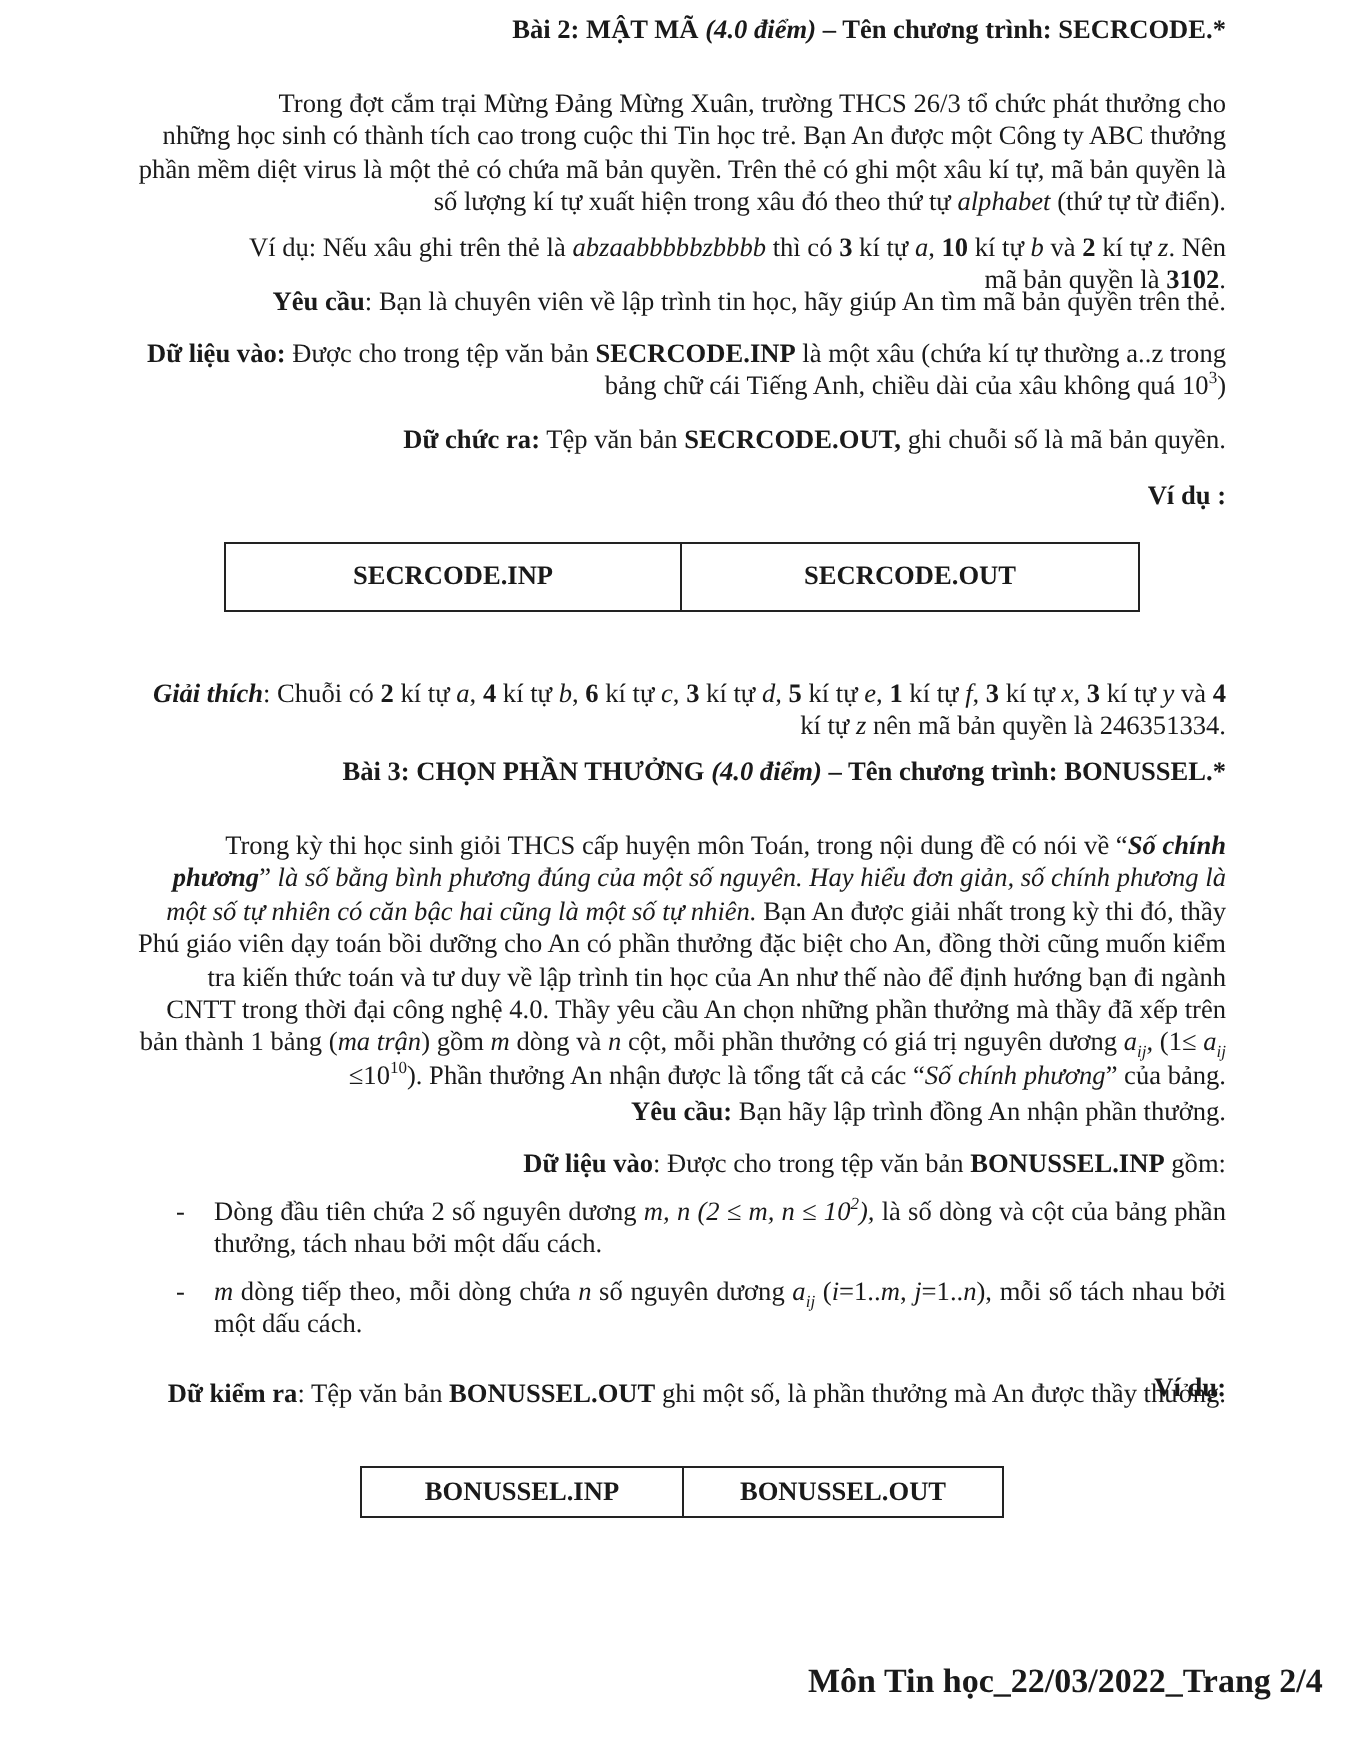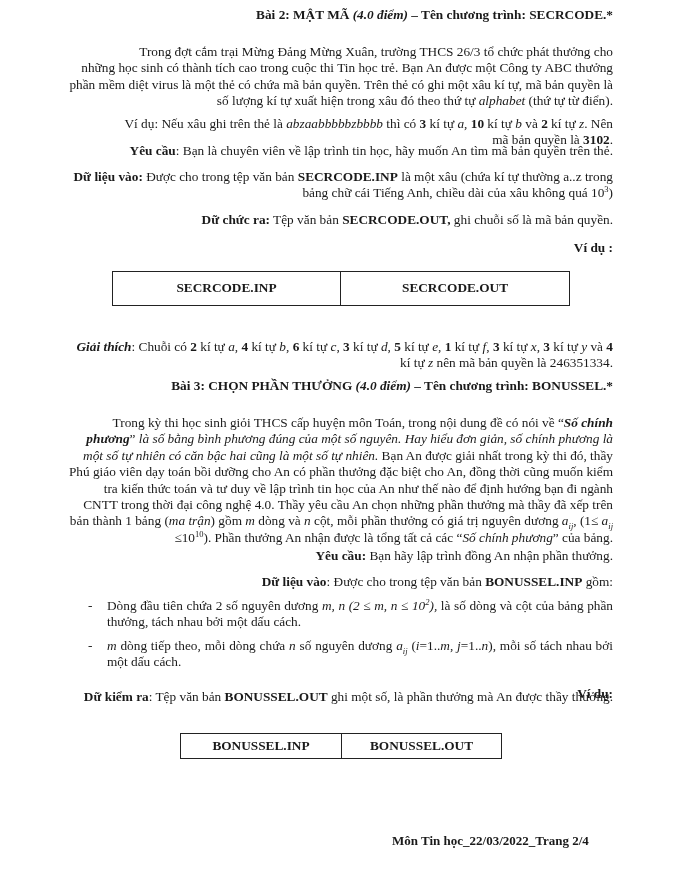--- a/index.html
+++ b/index.html
@@ -15,34 +15,34 @@
   .justify { text-align: justify; margin-top: 16px; }
   .indent { text-indent: 43px; }
   sup, sub { font-size: 8.5px; line-height: 0; }
   .blk { position: absolute; left: 0; width: 545px; text-align: right; }
   table { border-collapse: collapse; position: absolute; }
   td, th { border: 1px solid #222; padding: 0 7px; font-weight: normal; text-align: left; }
   th { font-weight: bold; text-align: center; }
   .list { position: absolute; left: 0; width: 545px; }
   .list .dash { position: absolute; left: 20px; }
   .list .txt { position: absolute; left: 39px; width: 506px; text-align: justify; font-family: Liberation Serif, serif; }
-  .footer { position: absolute; left: 392px; top: 833px; font-weight: bold; font-size: 13px; }
+  .footer { position: absolute; left: 404px; top: 833px; font-weight: bold; font-size: 17px; }
 </style>
 </head>
 <body>
 
 <div class="page">
 
   <p class="blk b" style="top:7px"><span>Bài 2: MẬT MÃ </span><span class="i">(4.0 điểm)</span><span> – Tên chương trình: SECRCODE.*</span></p>
 
   <p class="blk justify indent" style="top:28px"><span>Trong đợt cắm trại Mừng Đảng Mừng Xuân, trường THCS 26/3 tổ chức phát thưởng cho những học sinh có thành tích cao trong cuộc thi Tin học trẻ. Bạn An được một Công ty ABC thưởng phần mềm diệt virus là một thẻ có chứa mã bản quyền. Trên thẻ có ghi một xâu kí tự, mã bản quyền là số lượng kí tự xuất hiện trong xâu đó theo thứ tự </span><span class="i">alphabet</span><span> (thứ tự từ điển).</span></p>
 
   <p class="blk justify indent" style="top:100px"><span>Ví dụ: Nếu xâu ghi trên thẻ là </span><span class="i">abzaabbbbbzbbbb</span><span> thì có </span><span class="b">3</span><span> kí tự </span><span class="i">a</span><span>, </span><span class="b">10</span><span> kí tự </span><span class="i">b</span><span> và </span><span class="b">2</span><span> kí tự </span><span class="i">z</span><span>. Nên mã bản quyền là </span><span class="b">3102</span><span>.</span></p>
 
-  <p class="blk" style="top:143px"><span class="b">Yêu cầu</span><span>: Bạn là chuyên viên về lập trình tin học, hãy muốn An tìm mã bản quyền trên thẻ.</span></p>
+  <p class="blk" style="top:143px"><span class="b">Yêu cầu</span><span>: Bạn là chuyên viên về lập trình tin học, hãy giúp An tìm mã bản quyền trên thẻ.</span></p>
 
   <p class="blk" style="top:169px"><span class="b">Dữ liệu vào:</span><span> Được cho trong tệp văn bản </span><span class="b">SECRCODE.INP</span><span> là một xâu (chứa kí tự thường a..z trong bảng chữ cái Tiếng Anh, chiều dài của xâu không quá 10</span><sup>3</sup><span>)</span></p>
 
   <p class="blk" style="top:212px"><span class="b">Dữ chức ra:</span><span> Tệp văn bản </span><span class="b">SECRCODE.OUT,</span><span> ghi chuỗi số là mã bản quyền.</span></p>
 
   <p class="blk b" style="top:240px">Ví dụ :</p>
 
   <table style="left:44px; top:271px; width:458px;">
     <tbody>
         <tr style="height:34px">

